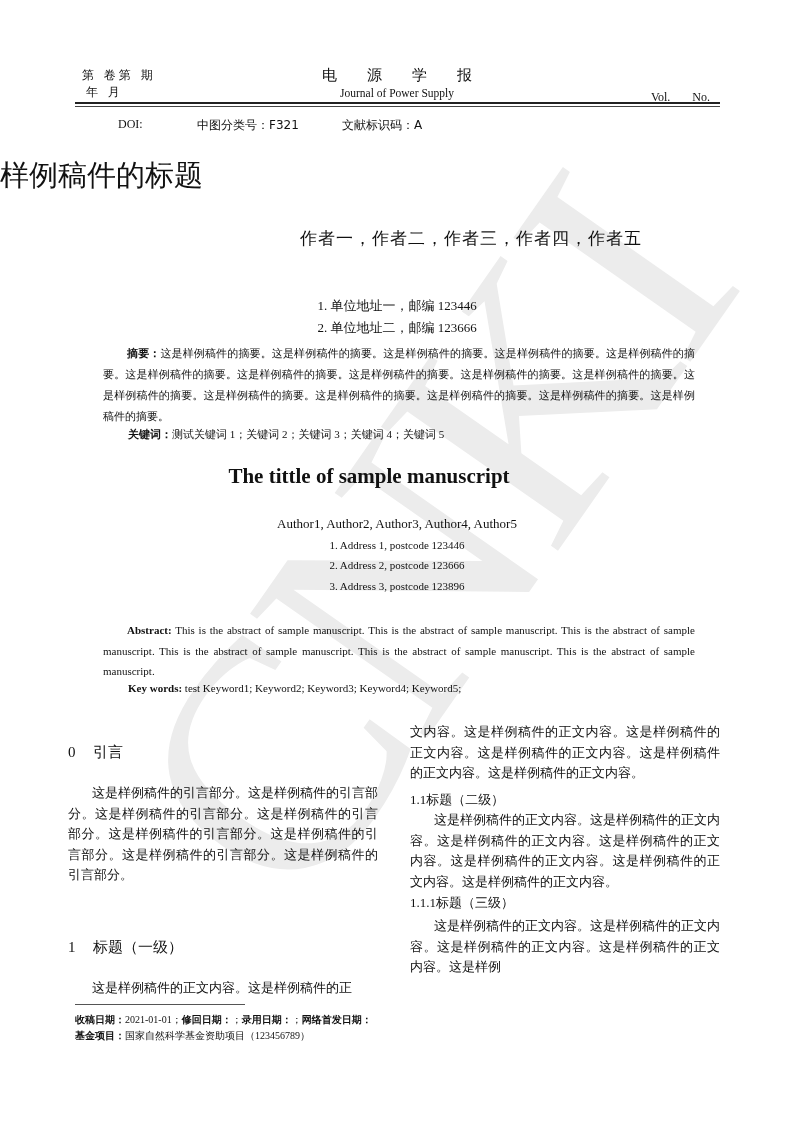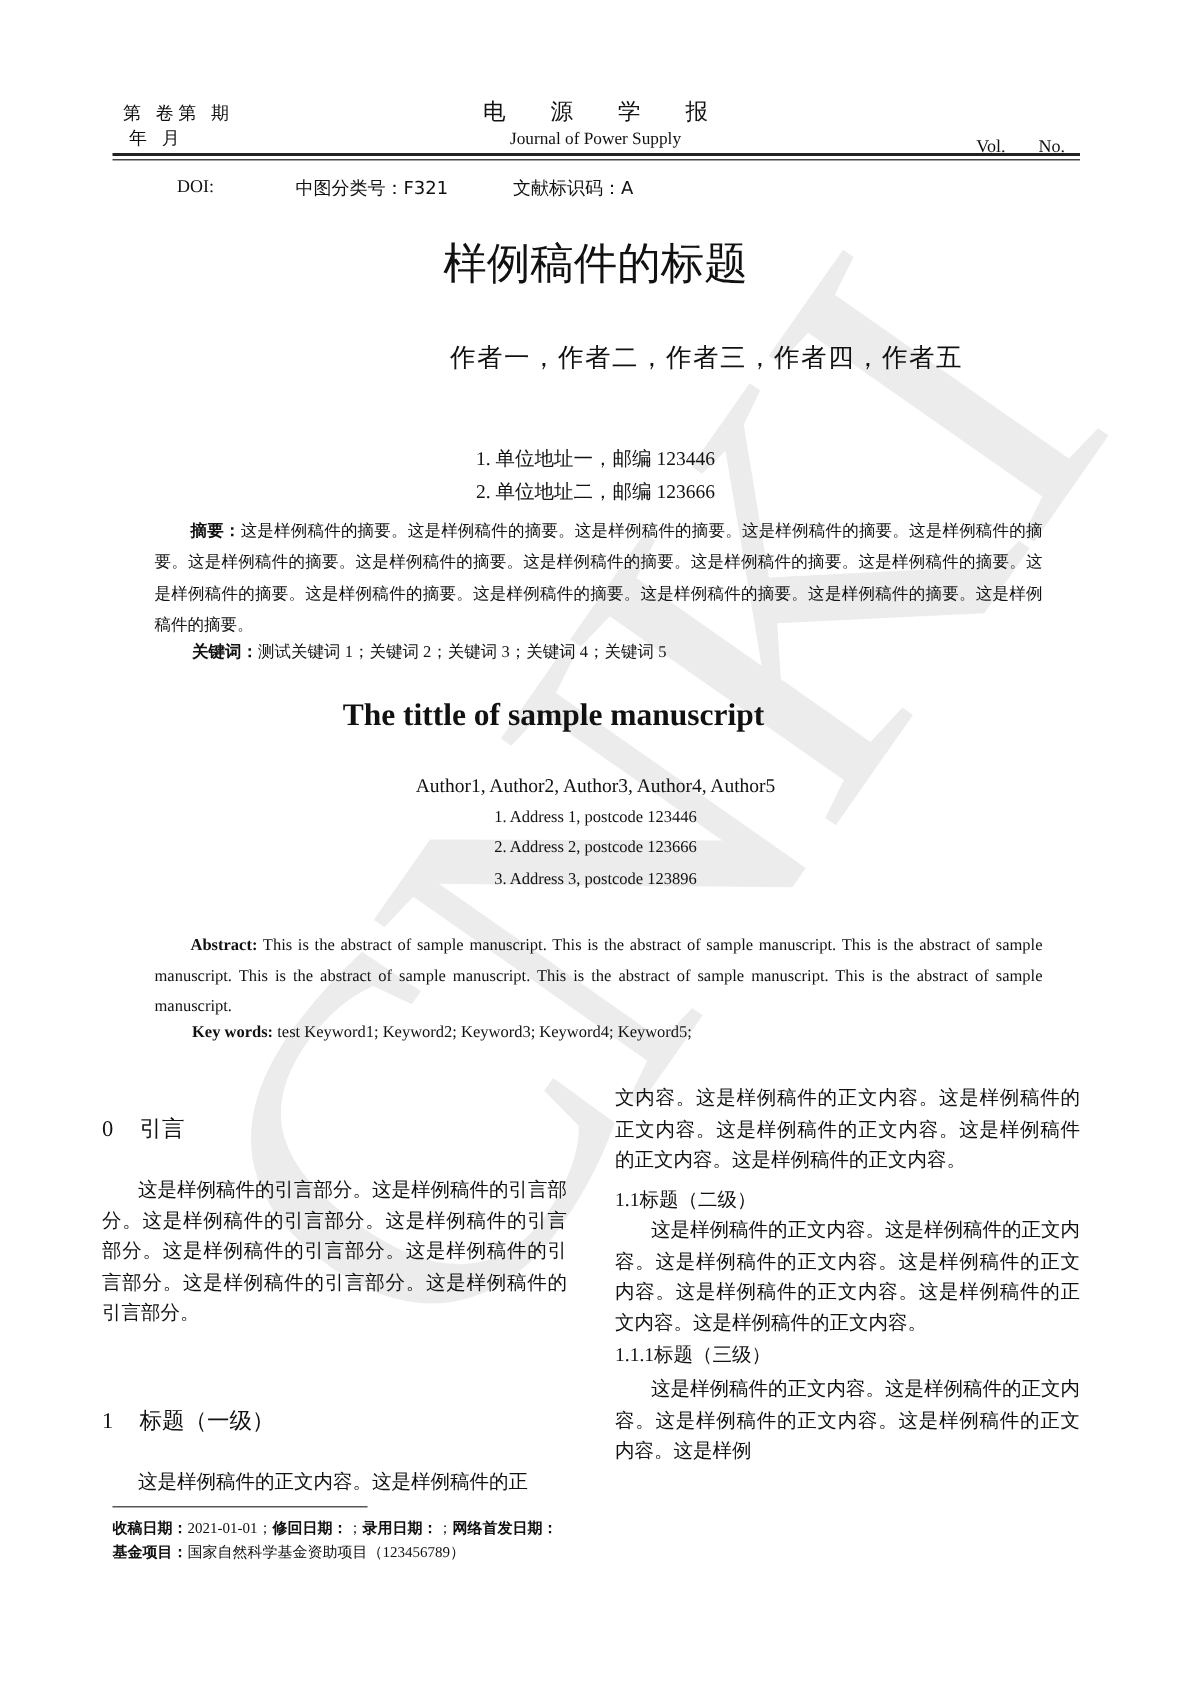--- a/index.html
+++ b/index.html
@@ -27,21 +27,21 @@
   .hdr-right { right: 84px; top: 68px; font-size: 12px; margin-top: 22px; }
   .hdr-right span { margin-left: 22px; }
   .rule-thick { left: 75px; width: 645px; top: 102px; height: 2px; background: #222; }
   .rule-thin { left: 75px; width: 645px; top: 105.5px; height: 1px; background: #444; }
 
   .meta-row { top: 117px; font-size: 12px; }
   .meta-doi { left: 118px; }
   .meta-clc { left: 197px; }
   .meta-code { left: 342px; }
 
-  .title-cn { left: 0; width: 794px; top: 156px; text-align: center; font-size: 29px; font-weight: normal; }
+  .title-cn { left: 0; width: 794px; top: 156px; text-align: left; font-size: 29px; font-weight: normal; }
   .authors-cn { left: 0; width: 642px; top: 227px; text-align: right; font-size: 17px; letter-spacing: 1px; }
   .addr-cn { left: 0; width: 794px; text-align: center; font-size: 13px; margin-top: 35px; }
 
   .abstract-cn { left: 103px; width: 592px; top: 343px; font-size: 11px; line-height: 21px; text-align: justify; }
   .abstract-cn .lead, .kw-cn .lead { font-weight: bold; text-indent: 0; }
   .indent { text-indent: 24px; }
   .kw-cn { left: 128px; top: 427px; font-size: 11px; }
 
   .title-en { left: 16px; width: 706px; top: 464px; text-align: center; font-size: 21px; font-weight: bold; }
   .authors-en { left: 0; width: 794px; top: 516px; text-align: center; font-size: 13px; }

